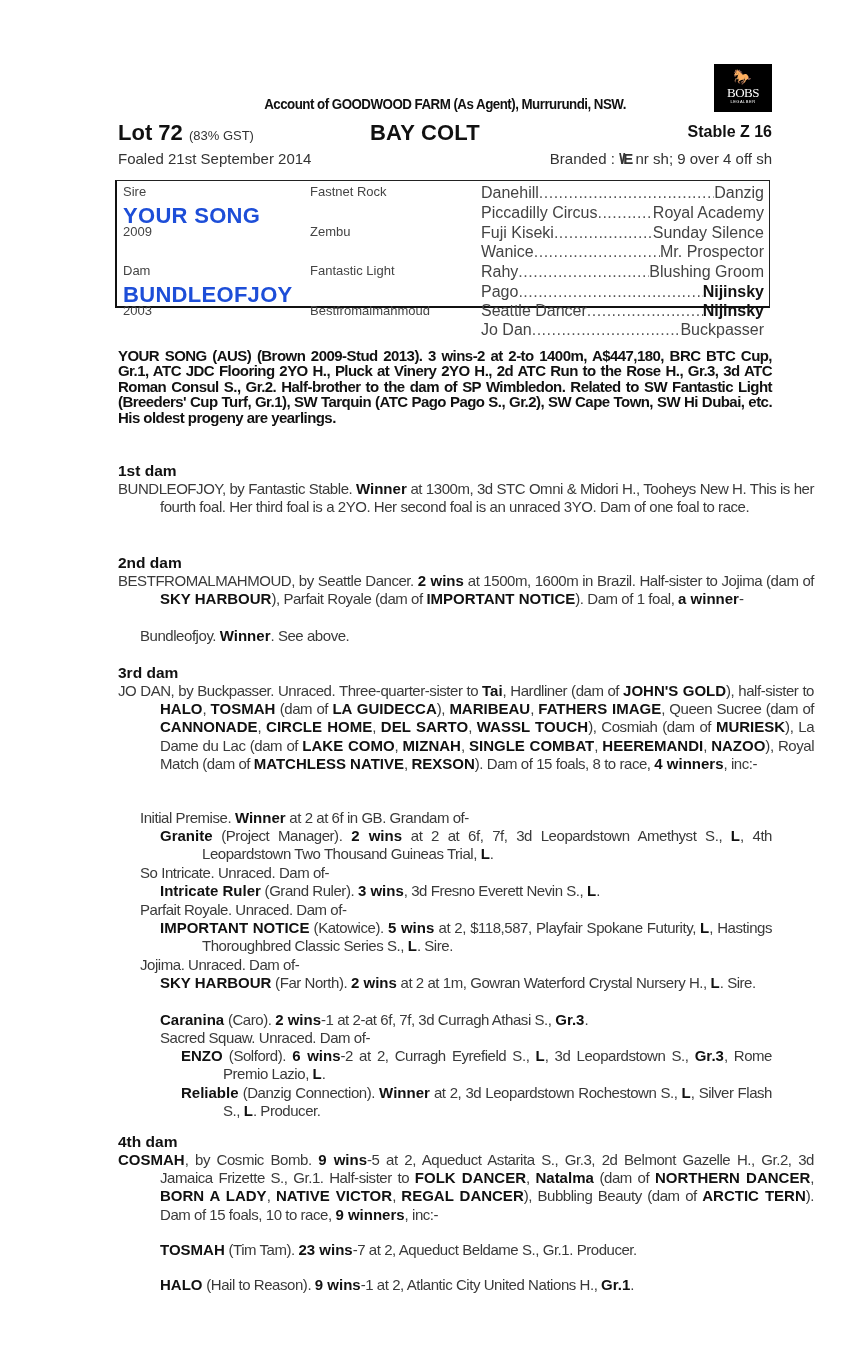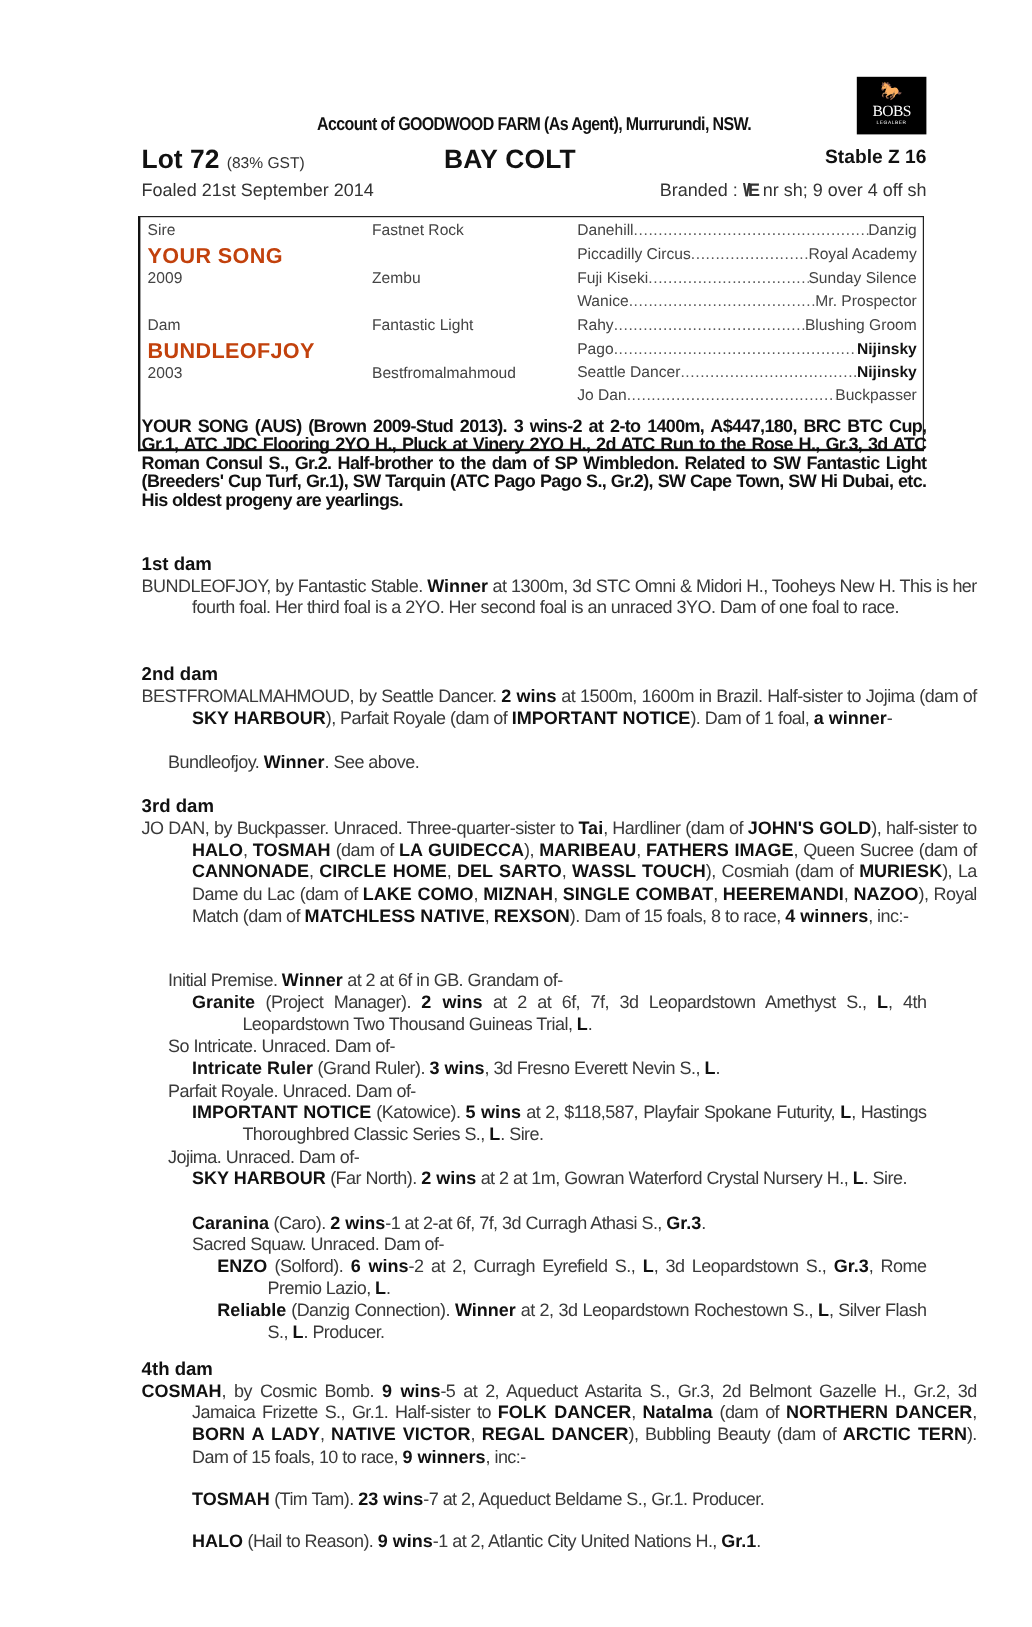--- a/index.html
+++ b/index.html
@@ -13,24 +13,24 @@
 
   .account { position:absolute; left:0; top:95px; width:654px; text-align:center; font-weight:bold; font-size:15.5px; letter-spacing:-0.6px; transform:scaleX(0.86); transform-origin:center; color:#111; }
   .lotline { position:absolute; left:0; top:120px; width:654px; height:26px; }
   .lot { position:absolute; left:0; top:0; font-weight:900; font-size:22px; color:#111; }
   .lot .gst { font-weight:normal; font-size:13px; color:#333; }
   .colt { position:absolute; left:252px; top:0; font-weight:900; font-size:22px; letter-spacing:0.2px; color:#111; }
   .stable { position:absolute; right:0; top:3px; font-weight:900; font-size:16px; color:#111; }
   .foaled { position:absolute; left:0; top:150px; font-size:15px; color:#333; }
   .branded { position:absolute; right:0; top:150px; font-size:15px; color:#333; }
 
-  .ped { position:absolute; left:-3px; top:180px; width:655px; height:196px; border:1.5px solid #222; border-left:2.5px solid #111; border-bottom:2.5px solid #111; box-sizing:border-box; }
+  .ped { position:absolute; left:-3px; top:180px; width:655px; height:128px; border:1.5px solid #222; border-left:2.5px solid #111; border-bottom:2.5px solid #111; box-sizing:border-box; }
   .ped .cell { position:absolute; font-size:13px; color:#444; white-space:nowrap; }
-  .ped .big { font-weight:900; font-size:18px; color:#c2410c; letter-spacing:0.3px; }
-  .ped .anc { position:absolute; left:364px; width:283px; font-size:13px; color:#444; display:flex; white-space:nowrap; }
+  .ped .big { font-weight:900; font-size:22px; color:#1d4ed8; letter-spacing:0.3px; }
+  .ped .anc { position:absolute; left:364px; width:283px; font-size:16px; color:#444; display:flex; white-space:nowrap; }
   .ped .anc .dots { flex:1; overflow:hidden; color:#555; letter-spacing:0.5px; }
   .ped .anc .dots::after { content:"................................................................................................................"; }
   .ped .anc .b { font-weight:bold; color:#111; }
 
   .para { position:absolute; left:0; width:654px; font-size:15px; line-height:18.5px; text-align:justify; color:#333; }
   .summary { top:348px; font-weight:bold; color:#111; font-size:15px; line-height:15.4px; letter-spacing:-0.55px; transform:scaleX(1); }
   .h { position:absolute; left:0; font-weight:700; font-size:15.5px; color:#111; }
   .entry { position:absolute; left:0; width:654px; font-size:15px; line-height:18.2px; color:#3a3a3a; text-align:justify; letter-spacing:-0.45px; }
   .entry b { color:#111; font-weight:900; letter-spacing:0; }
   .hang { text-indent:-42px; padding-left:42px; }

